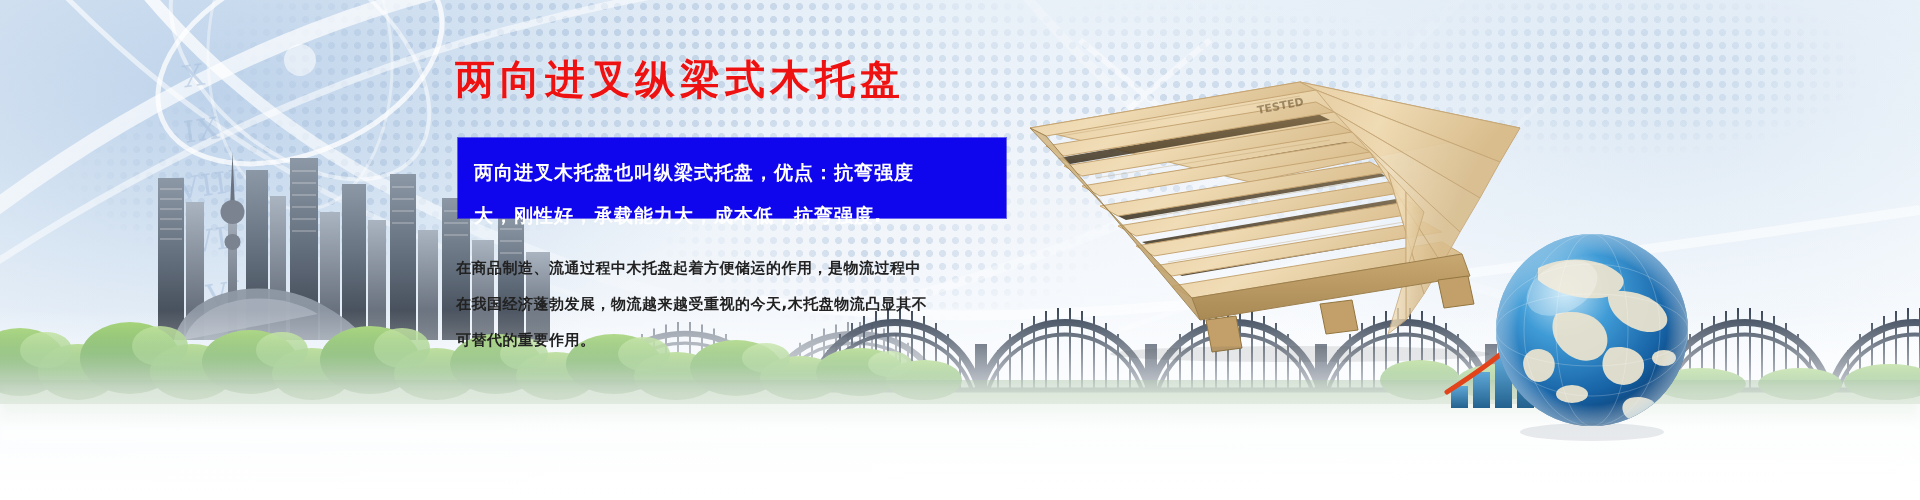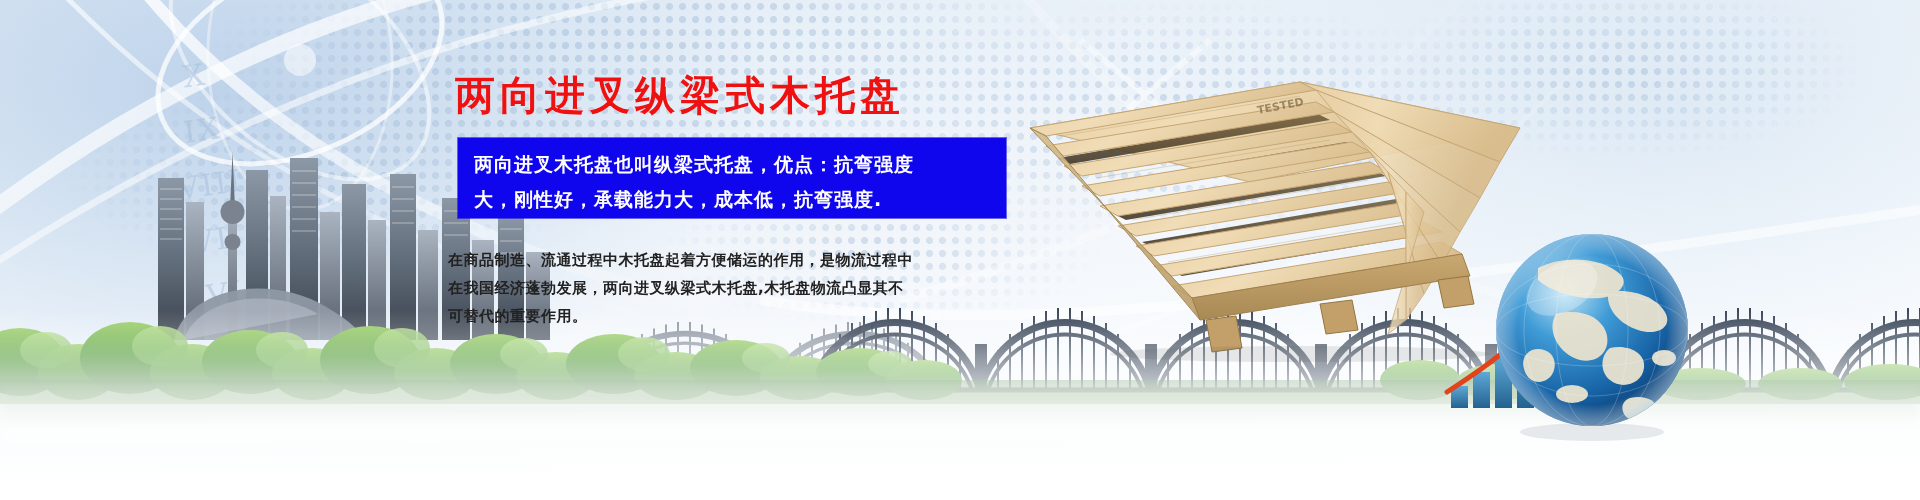--- a/index.html
+++ b/index.html
@@ -95,38 +95,37 @@
   
   .chart-wrap{position:absolute;left:1435px;top:300px;width:140px;height:110px;pointer-events:none;}
 
   
   .title{
     position:absolute;left:455px;top:52px;
     font-family:"DejaVu Sans","Liberation Sans",sans-serif;
     font-size:40px;font-weight:bold;color:#ee1111;
     letter-spacing:5px;white-space:nowrap;
     text-shadow:0 0 1px rgba(255,255,255,.9);
-    margin-top:16px;
   }
   .blue-box{
     position:absolute;left:458px;top:138px;width:548px;height:80px;
     background:#1006ee;
     box-sizing:border-box;padding:9px 14px 0 16px;
     box-shadow:0 0 0 1px rgba(16,6,238,.6);
   }
   .blue-box .bb-line{
     color:#ffffff;font-size:19px;font-weight:bold;letter-spacing:1px;
-    line-height:35px;white-space:nowrap;
+    line-height:35px;white-space:nowrap;margin-top:8px;
   }
   .body-text{
     position:absolute;left:448px;top:246px;width:460px;
     color:#222222;font-size:15px;font-weight:bold;line-height:28px;
     letter-spacing:.5px;
   }
-  .body-text p{margin:0;white-space:nowrap;}
+  .body-text p{margin:8px;white-space:nowrap;}
 </style>
 </head>
 <body>
 
 <div class="banner">
 
   <div class="wash-tl"></div>
   <div class="wash-tr"></div>
   <div class="dots"></div>
 
@@ -468,17 +467,17 @@
 
   <div class="title">两向进叉纵梁式木托盘</div>
 
   <div class="blue-box">
     <div class="bb-line">两向进叉木托盘也叫纵梁式托盘，优点：抗弯强度</div>
     <div class="bb-line">大，刚性好，承载能力大，成本低，抗弯强度.</div>
   </div>
 
   <div class="body-text">
     <p>在商品制造、流通过程中木托盘起着方便储运的作用，是物流过程中</p>
-    <p>在我国经济蓬勃发展，两向进叉纵梁式木托盘,木托盘物流凸显其不</p>
+    <p>在我国经济蓬勃发展，物流越来越受重视的今天,木托盘物流凸显其不</p>
     <p>可替代的重要作用。</p>
   </div>
 
 </div>
 
 </body></html>

